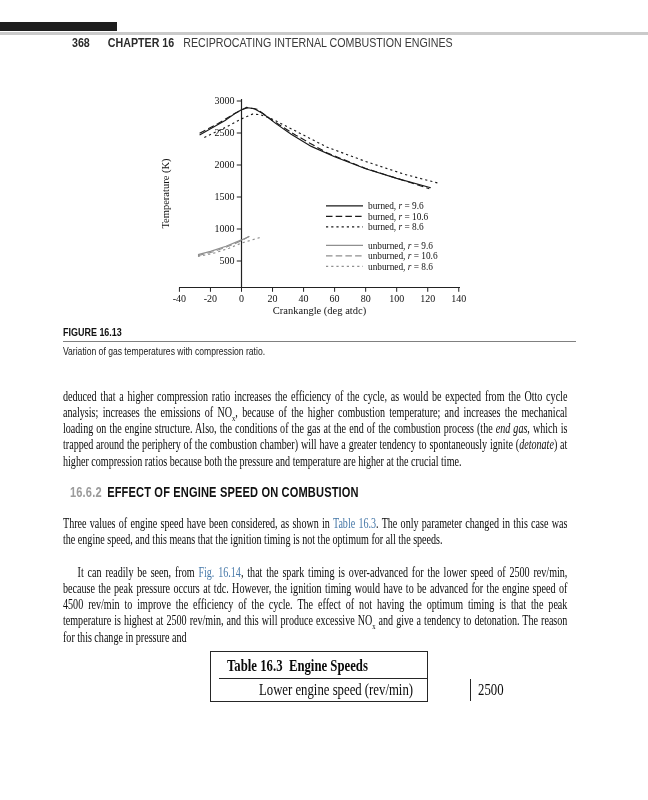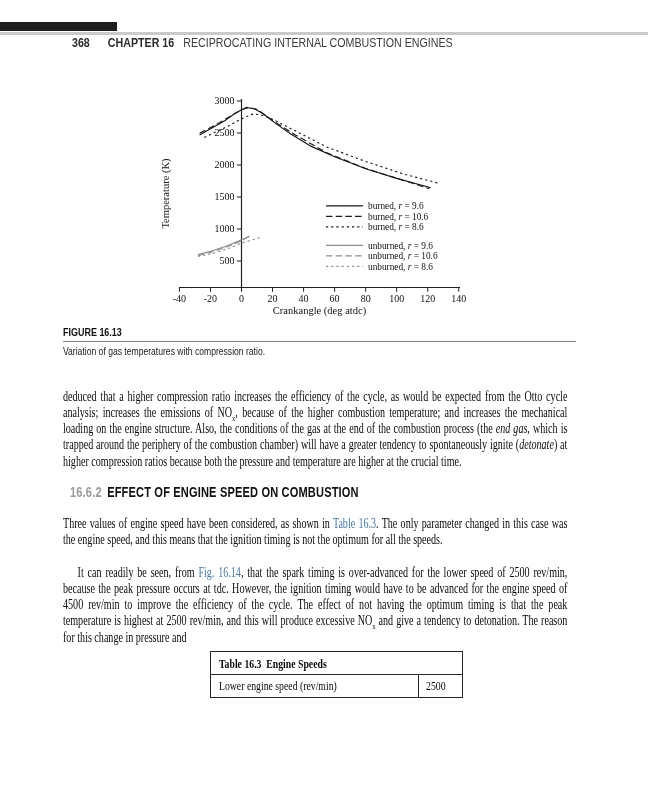--- a/index.html
+++ b/index.html
@@ -32,24 +32,24 @@
   .condensed-serif sub{font-size:9px;line-height:0;}
   .condensed-serif a{color:#4678a8;text-decoration:none;}
 
   .secheading{position:absolute;left:70px;top:484px;font-family:"Liberation Sans",sans-serif;
             font-size:14.2px;font-weight:bold;letter-spacing:.2px;transform:scaleX(.78);
             transform-origin:0 0;white-space:nowrap;}
   .secheading .secnum{color:#9b9b9b;margin-right:7px;}
   .secheading .sectitle{color:#101010;}
 
   
-  #tbl{position:absolute;left:210px;top:651px;width:253px;border:1.6px solid #262626;
-       box-sizing:border-box;background:#fff;font-size:13px;}
+  #tbl{position:absolute;left:210px;top:651px;width:218px;border:1.6px solid #262626;
+       box-sizing:border-box;background:#fff;font-size:17px;padding-left:8px;}
   #tbl .ttitle{padding:3.5px 8px 2.5px;border-bottom:1.4px solid #262626;font-weight:bold;white-space:nowrap;}
-  #tbl .tbody{padding:2.5px 0 4px;}
+  #tbl .tbody{padding:2.5px 0 4px;margin-left:32px;}
   #tbl .trow{display:flex;line-height:15.6px;}
   #tbl .tlabel{flex:1;padding:0 6px 0 8px;white-space:nowrap;overflow:visible;}
   #tbl .tval{width:36px;text-align:left;padding-left:7px;border-left:1.4px solid #262626;margin-top:-2.5px;padding-top:2.5px;margin-bottom:-4px;padding-bottom:4px;}
   .cx{display:inline-block;transform:scaleX(.75);transform-origin:0 50%;white-space:nowrap;}
   .bold{font-weight:bold;}
 </style>
 </head>
 <body>
 
 <div id="page">

